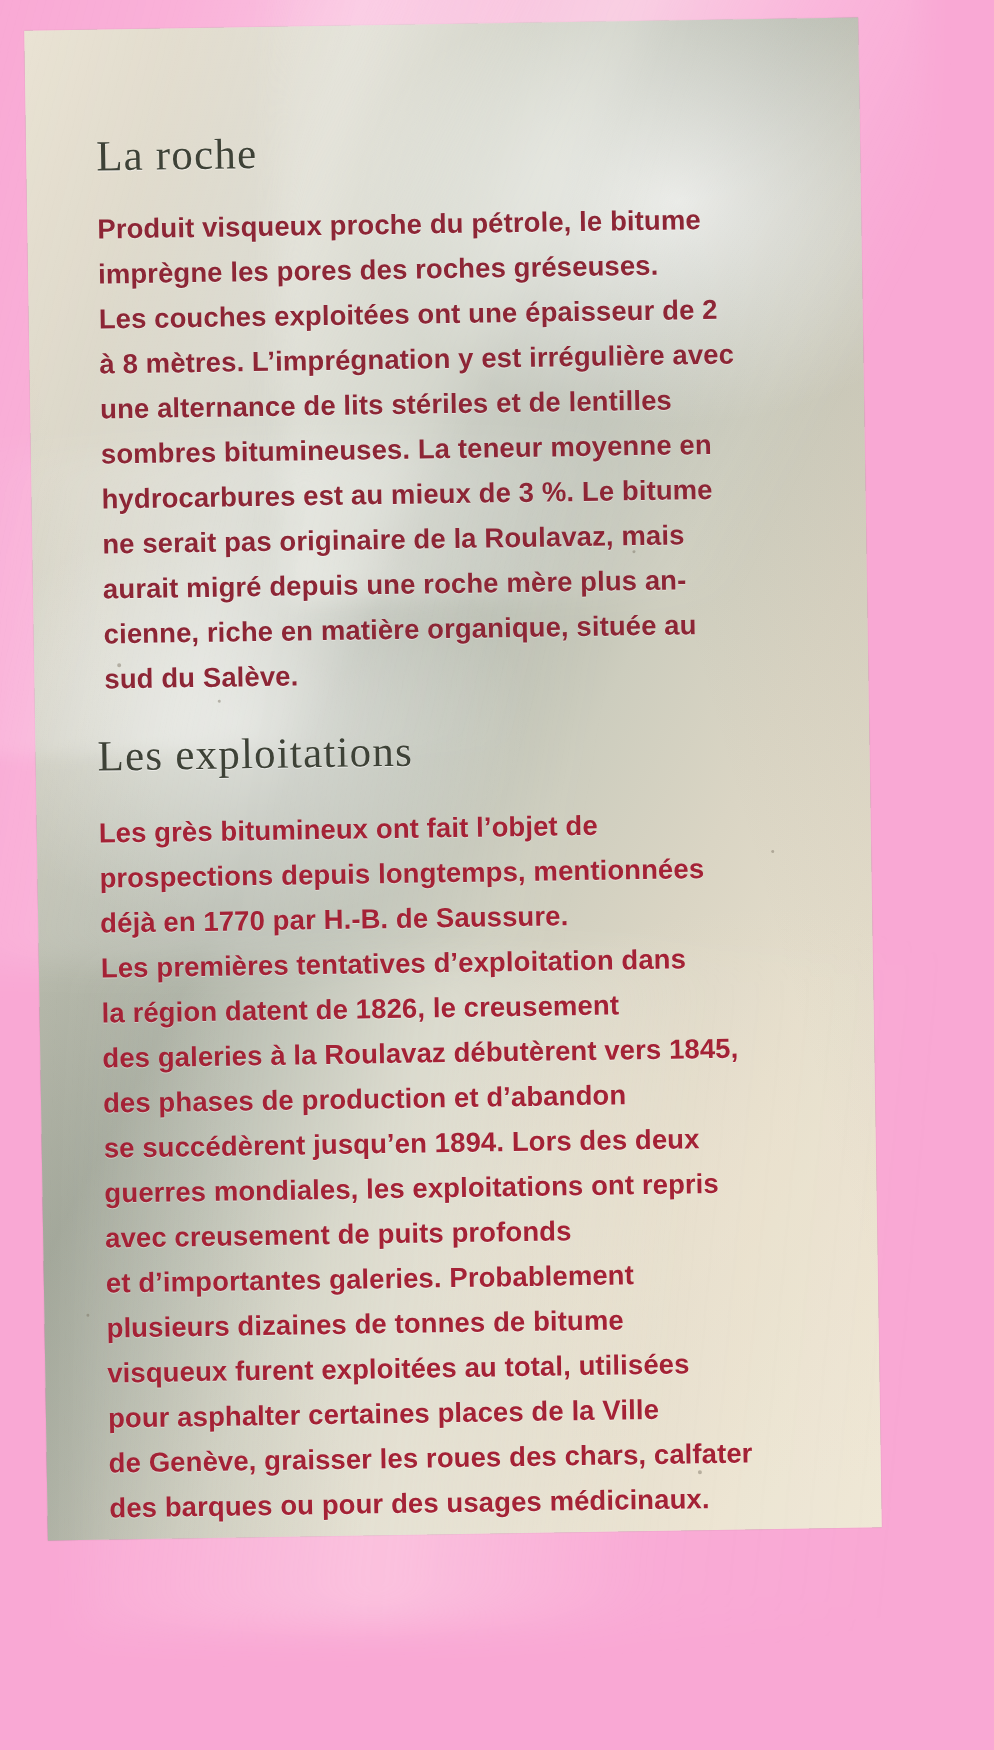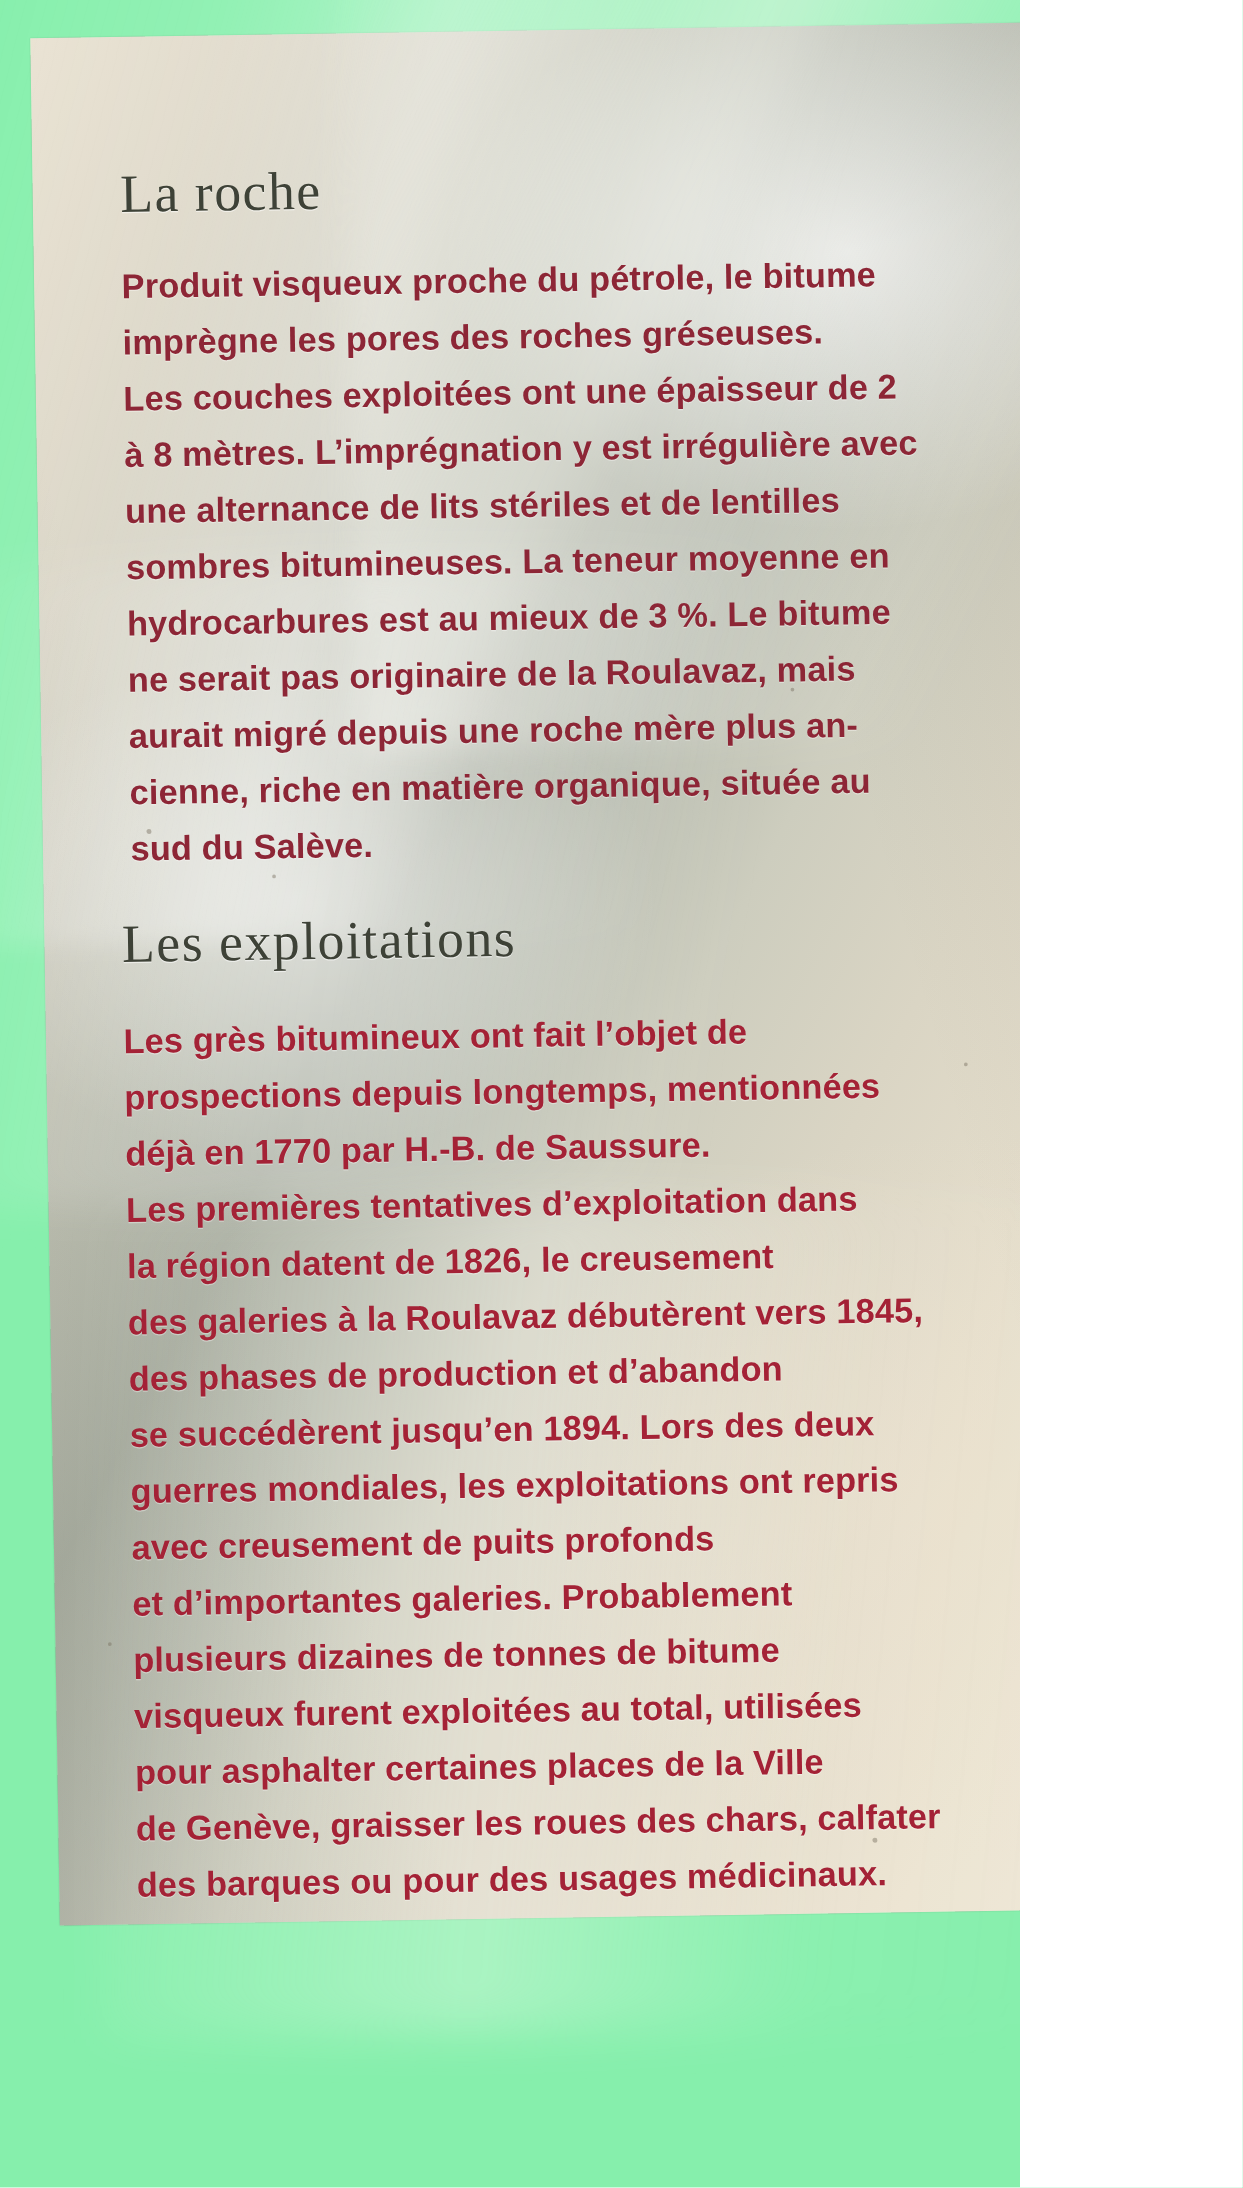--- a/index.html
+++ b/index.html
@@ -10,23 +10,23 @@
   body {
     width: 994px;
     height: 1750px;
     overflow: hidden;
     font-family: "Liberation Sans", sans-serif;
   }
 
   
   #photo {
     position: relative;
-    width: 816px;
+    width: 994px;
     height: 1750px;
-    background: #86efac;
+    background: #f9a8d4;
     overflow: hidden;
   }
 
   
   #panel-wrap {
     position: absolute;
     left: 36px;
     top: 24px;
     width: 834px;
     height: 1510px;

